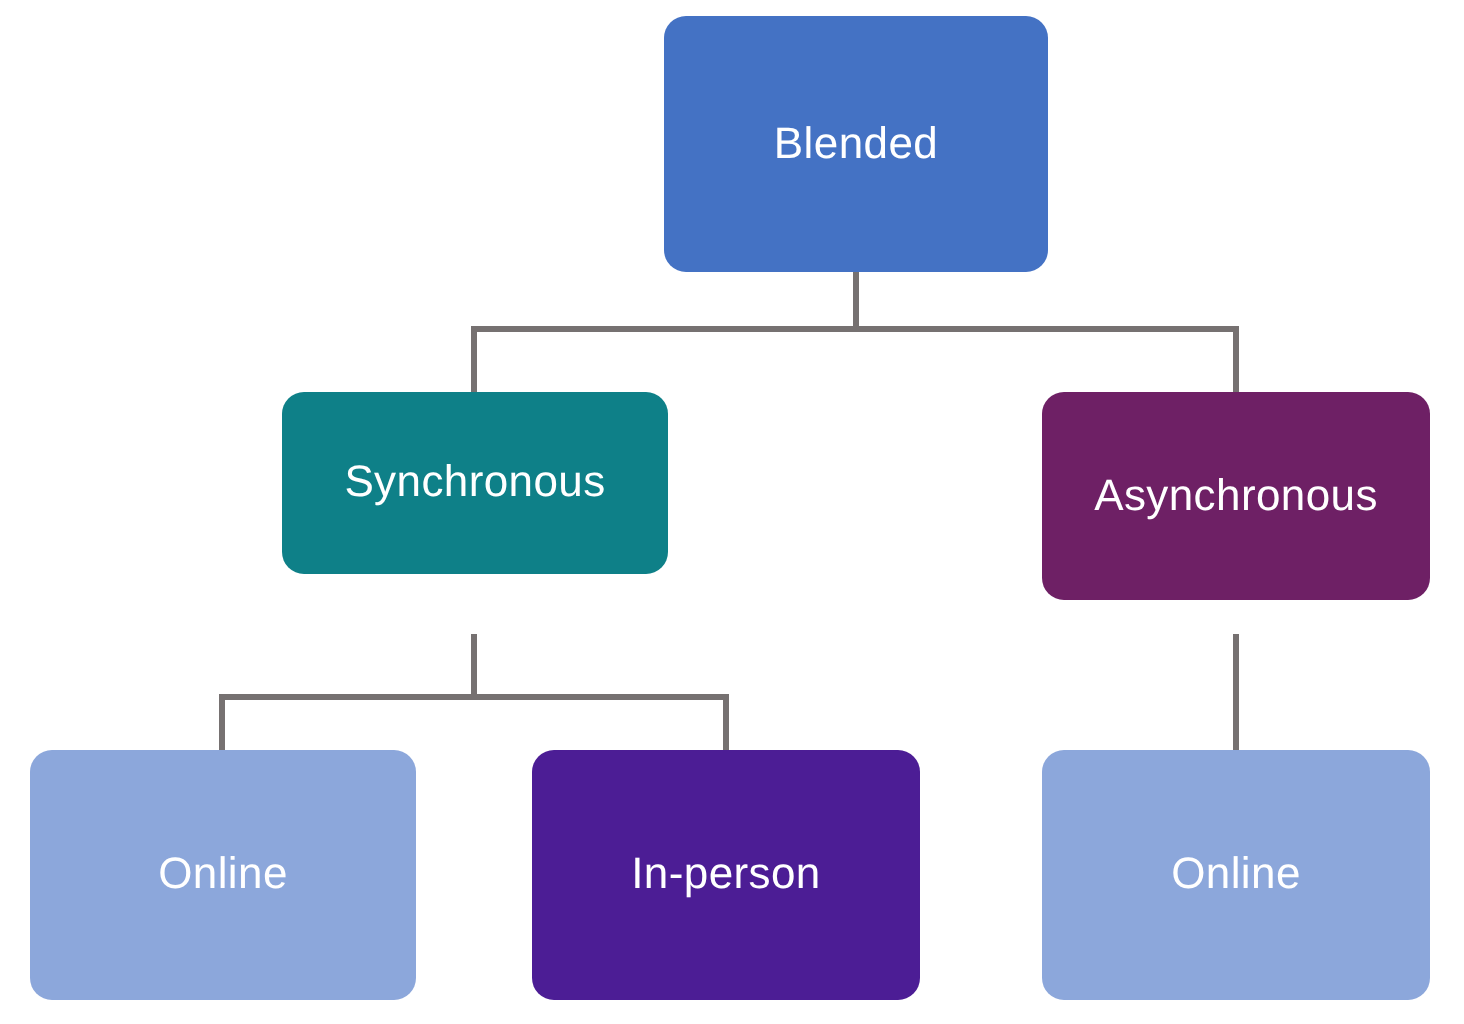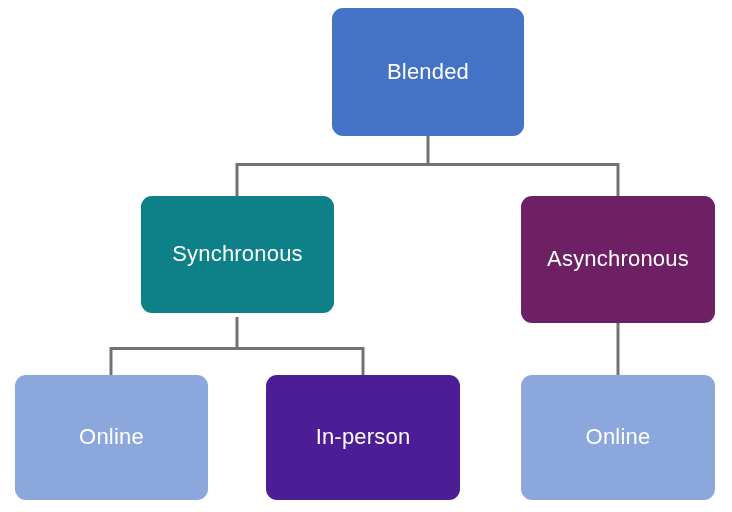--- a/index.html
+++ b/index.html
@@ -71,25 +71,25 @@
     <path d="M 111 347 L 111 375" stroke="#767171" stroke-width="3" fill="none"></path>
     <path d="M 363 347 L 363 375" stroke="#767171" stroke-width="3" fill="none"></path>
 
     <path d="M 618 317 L 618 375" stroke="#767171" stroke-width="3" fill="none"></path>
   </svg>
 
   <div class="node node-blended" style="background: rgb(68, 114, 196); left: 332px; top: 8px; width: 192px; height: 128px; color: rgb(255, 255, 255);">
     <span class="node-label">Blended</span>
   </div>
 
-  <div class="node node-synchronous" style="background: rgb(14, 128, 136); left: 141px; top: 196px; width: 193px; height: 117px; color: rgb(255, 255, 255);">
+  <div class="node node-synchronous" style="background: rgb(14, 128, 136); left: 141px; top: 196px; width: 193px; height: 91px; color: rgb(255, 255, 255);">
     <span class="node-label">Synchronous</span>
   </div>
 
-  <div class="node node-asynchronous" style="background: rgb(110, 32, 101); left: 521px; top: 196px; width: 194px; height: 127px; color: rgb(255, 255, 255);">
+  <div class="node node-asynchronous" style="background: rgb(110, 32, 101); left: 521px; top: 196px; width: 194px; height: 104px; color: rgb(255, 255, 255);">
     <span class="node-label">Asynchronous</span>
   </div>
 
   <div class="node node-online-sync" style="background: rgb(140, 167, 219); left: 15px; top: 375px; width: 193px; height: 125px; color: rgb(255, 255, 255);">
     <span class="node-label">Online</span>
   </div>
 
   <div class="node node-inperson" style="background: #4c1d95; left: 266px; top: 375px; width: 194px; height: 125px; color: rgb(255, 255, 255);">
     <span class="node-label">In-person</span>
   </div>

